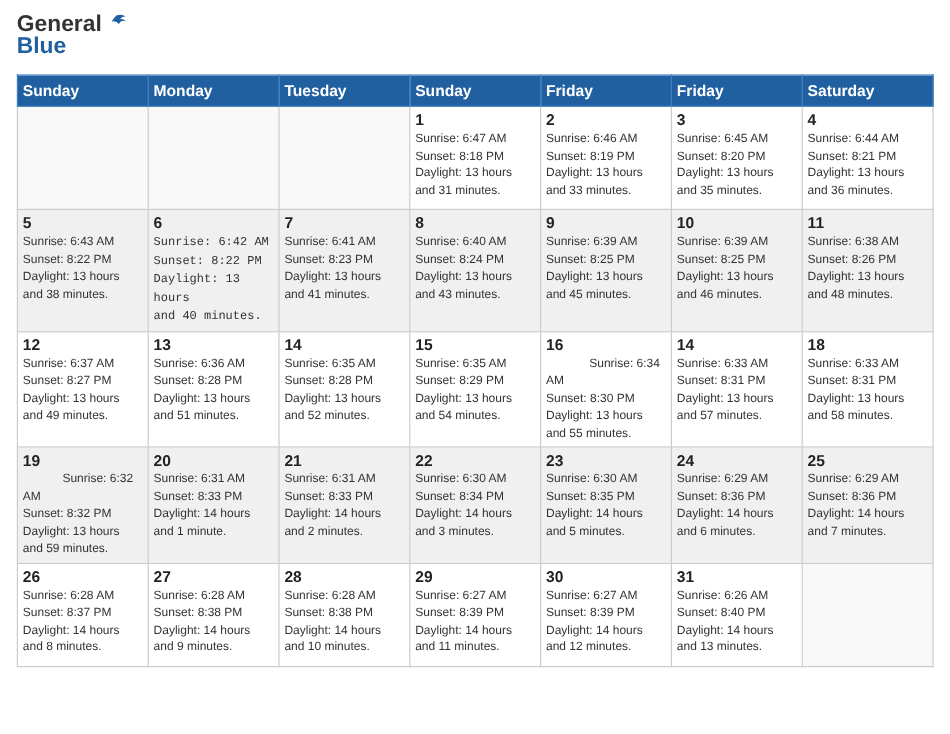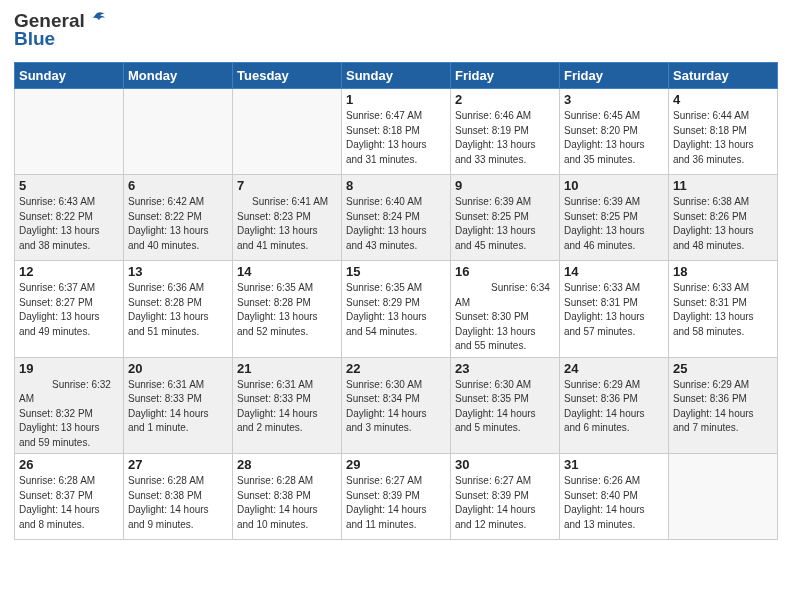--- a/index.html
+++ b/index.html
@@ -129,34 +129,34 @@
 and 31 minutes.</span></td>
           <td><span class="day-number">2</span><span class="day-info" style="white-space: pre-line;">Sunrise: 6:46 AM
 Sunset: 8:19 PM
 Daylight: 13 hours
 and 33 minutes.</span></td>
           <td><span class="day-number">3</span><span class="day-info" style="white-space: pre-line;">Sunrise: 6:45 AM
 Sunset: 8:20 PM
 Daylight: 13 hours
 and 35 minutes.</span></td>
           <td><span class="day-number">4</span><span class="day-info" style="white-space: pre-line;">Sunrise: 6:44 AM
-Sunset: 8:18 PM
+Sunset: 8:21 PM
 Daylight: 13 hours
 and 36 minutes.</span></td>
         </tr>
         <tr class="alt-row">
           <td><span class="day-number">5</span><span class="day-info" style="white-space: pre-line;">Sunrise: 6:43 AM
 Sunset: 8:22 PM
 Daylight: 13 hours
 and 38 minutes.</span></td>
-          <td><span class="day-number">6</span><span class="day-info" style="white-space: pre-line;">Sunrise: 6:42 AM
+          <td><span class="day-number">6</span><span class="day-info" style="white-space: pre-line; font-family: Liberation Mono, monospace;">Sunrise: 6:42 AM
 Sunset: 8:22 PM
 Daylight: 13 hours
 and 40 minutes.</span></td>
-          <td><span class="day-number">7</span><span class="day-info" style="white-space: pre-line; margin-left: 15px;">Sunrise: 6:41 AM
+          <td><span class="day-number">7</span><span class="day-info" style="white-space: pre-line;">Sunrise: 6:41 AM
 Sunset: 8:23 PM
 Daylight: 13 hours
 and 41 minutes.</span></td>
           <td><span class="day-number">8</span><span class="day-info" style="white-space: pre-line;">Sunrise: 6:40 AM
 Sunset: 8:24 PM
 Daylight: 13 hours
 and 43 minutes.</span></td>
           <td><span class="day-number">9</span><span class="day-info" style="white-space: pre-line;">Sunrise: 6:39 AM
 Sunset: 8:25 PM
 Daylight: 13 hours

